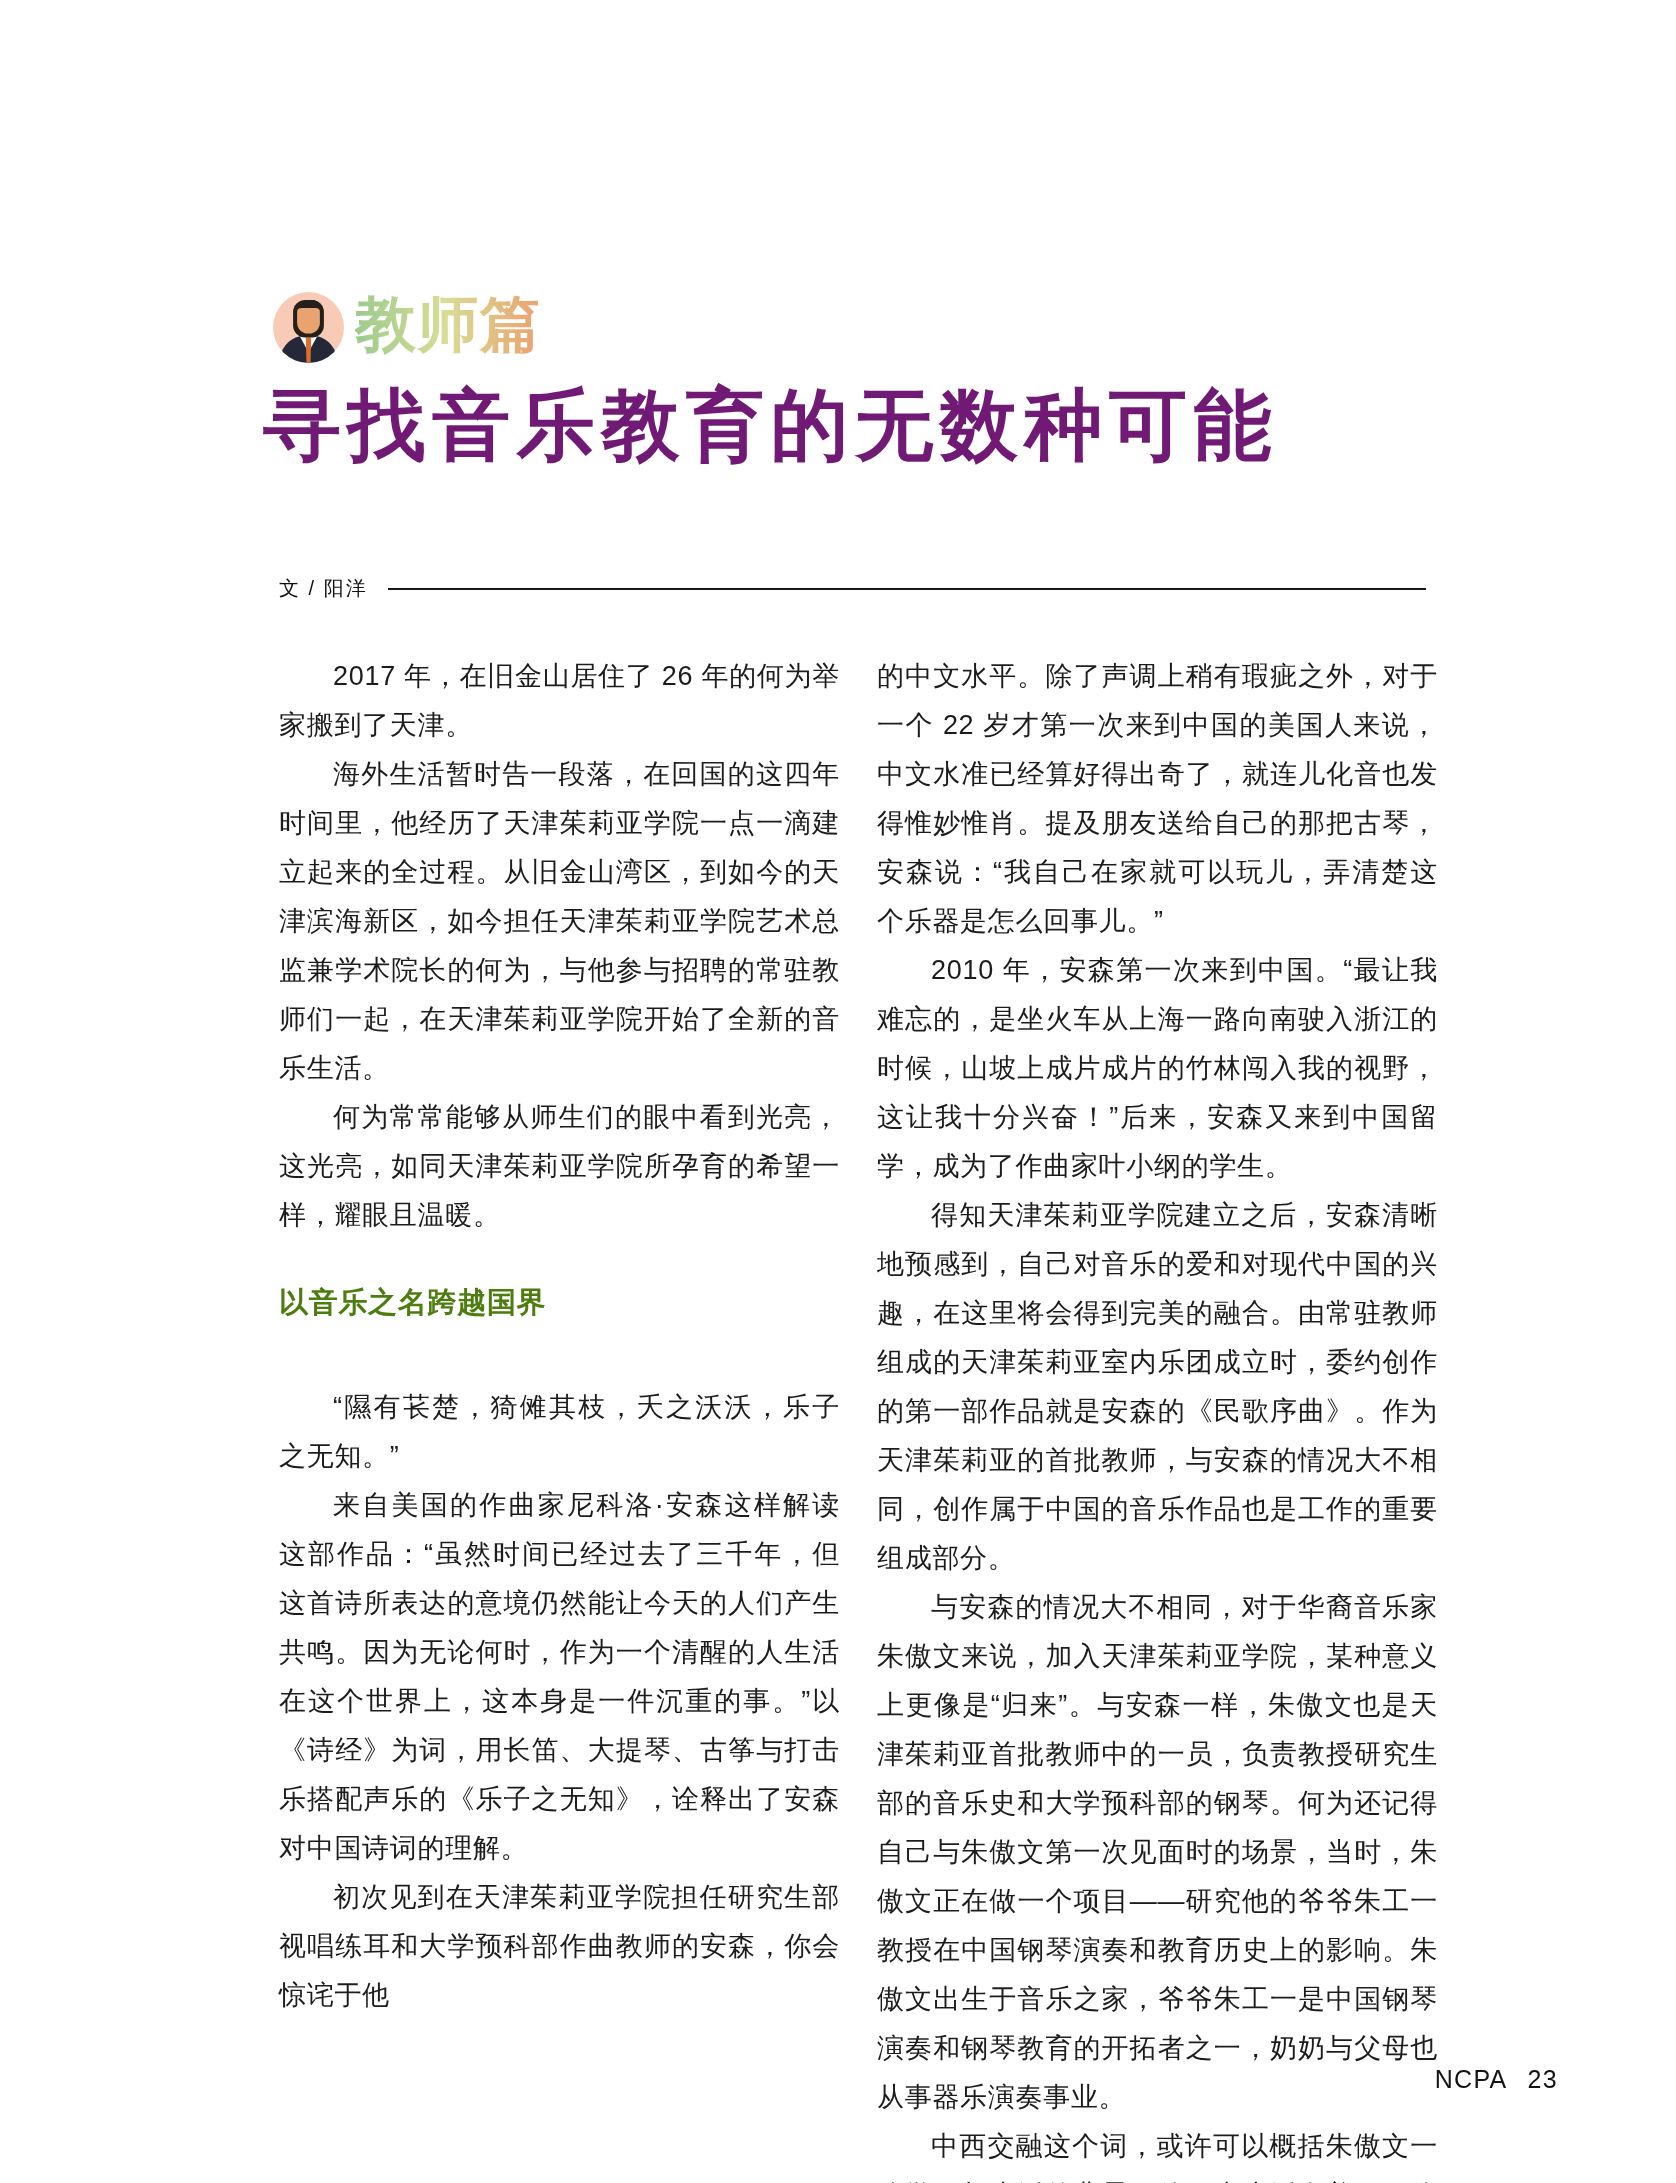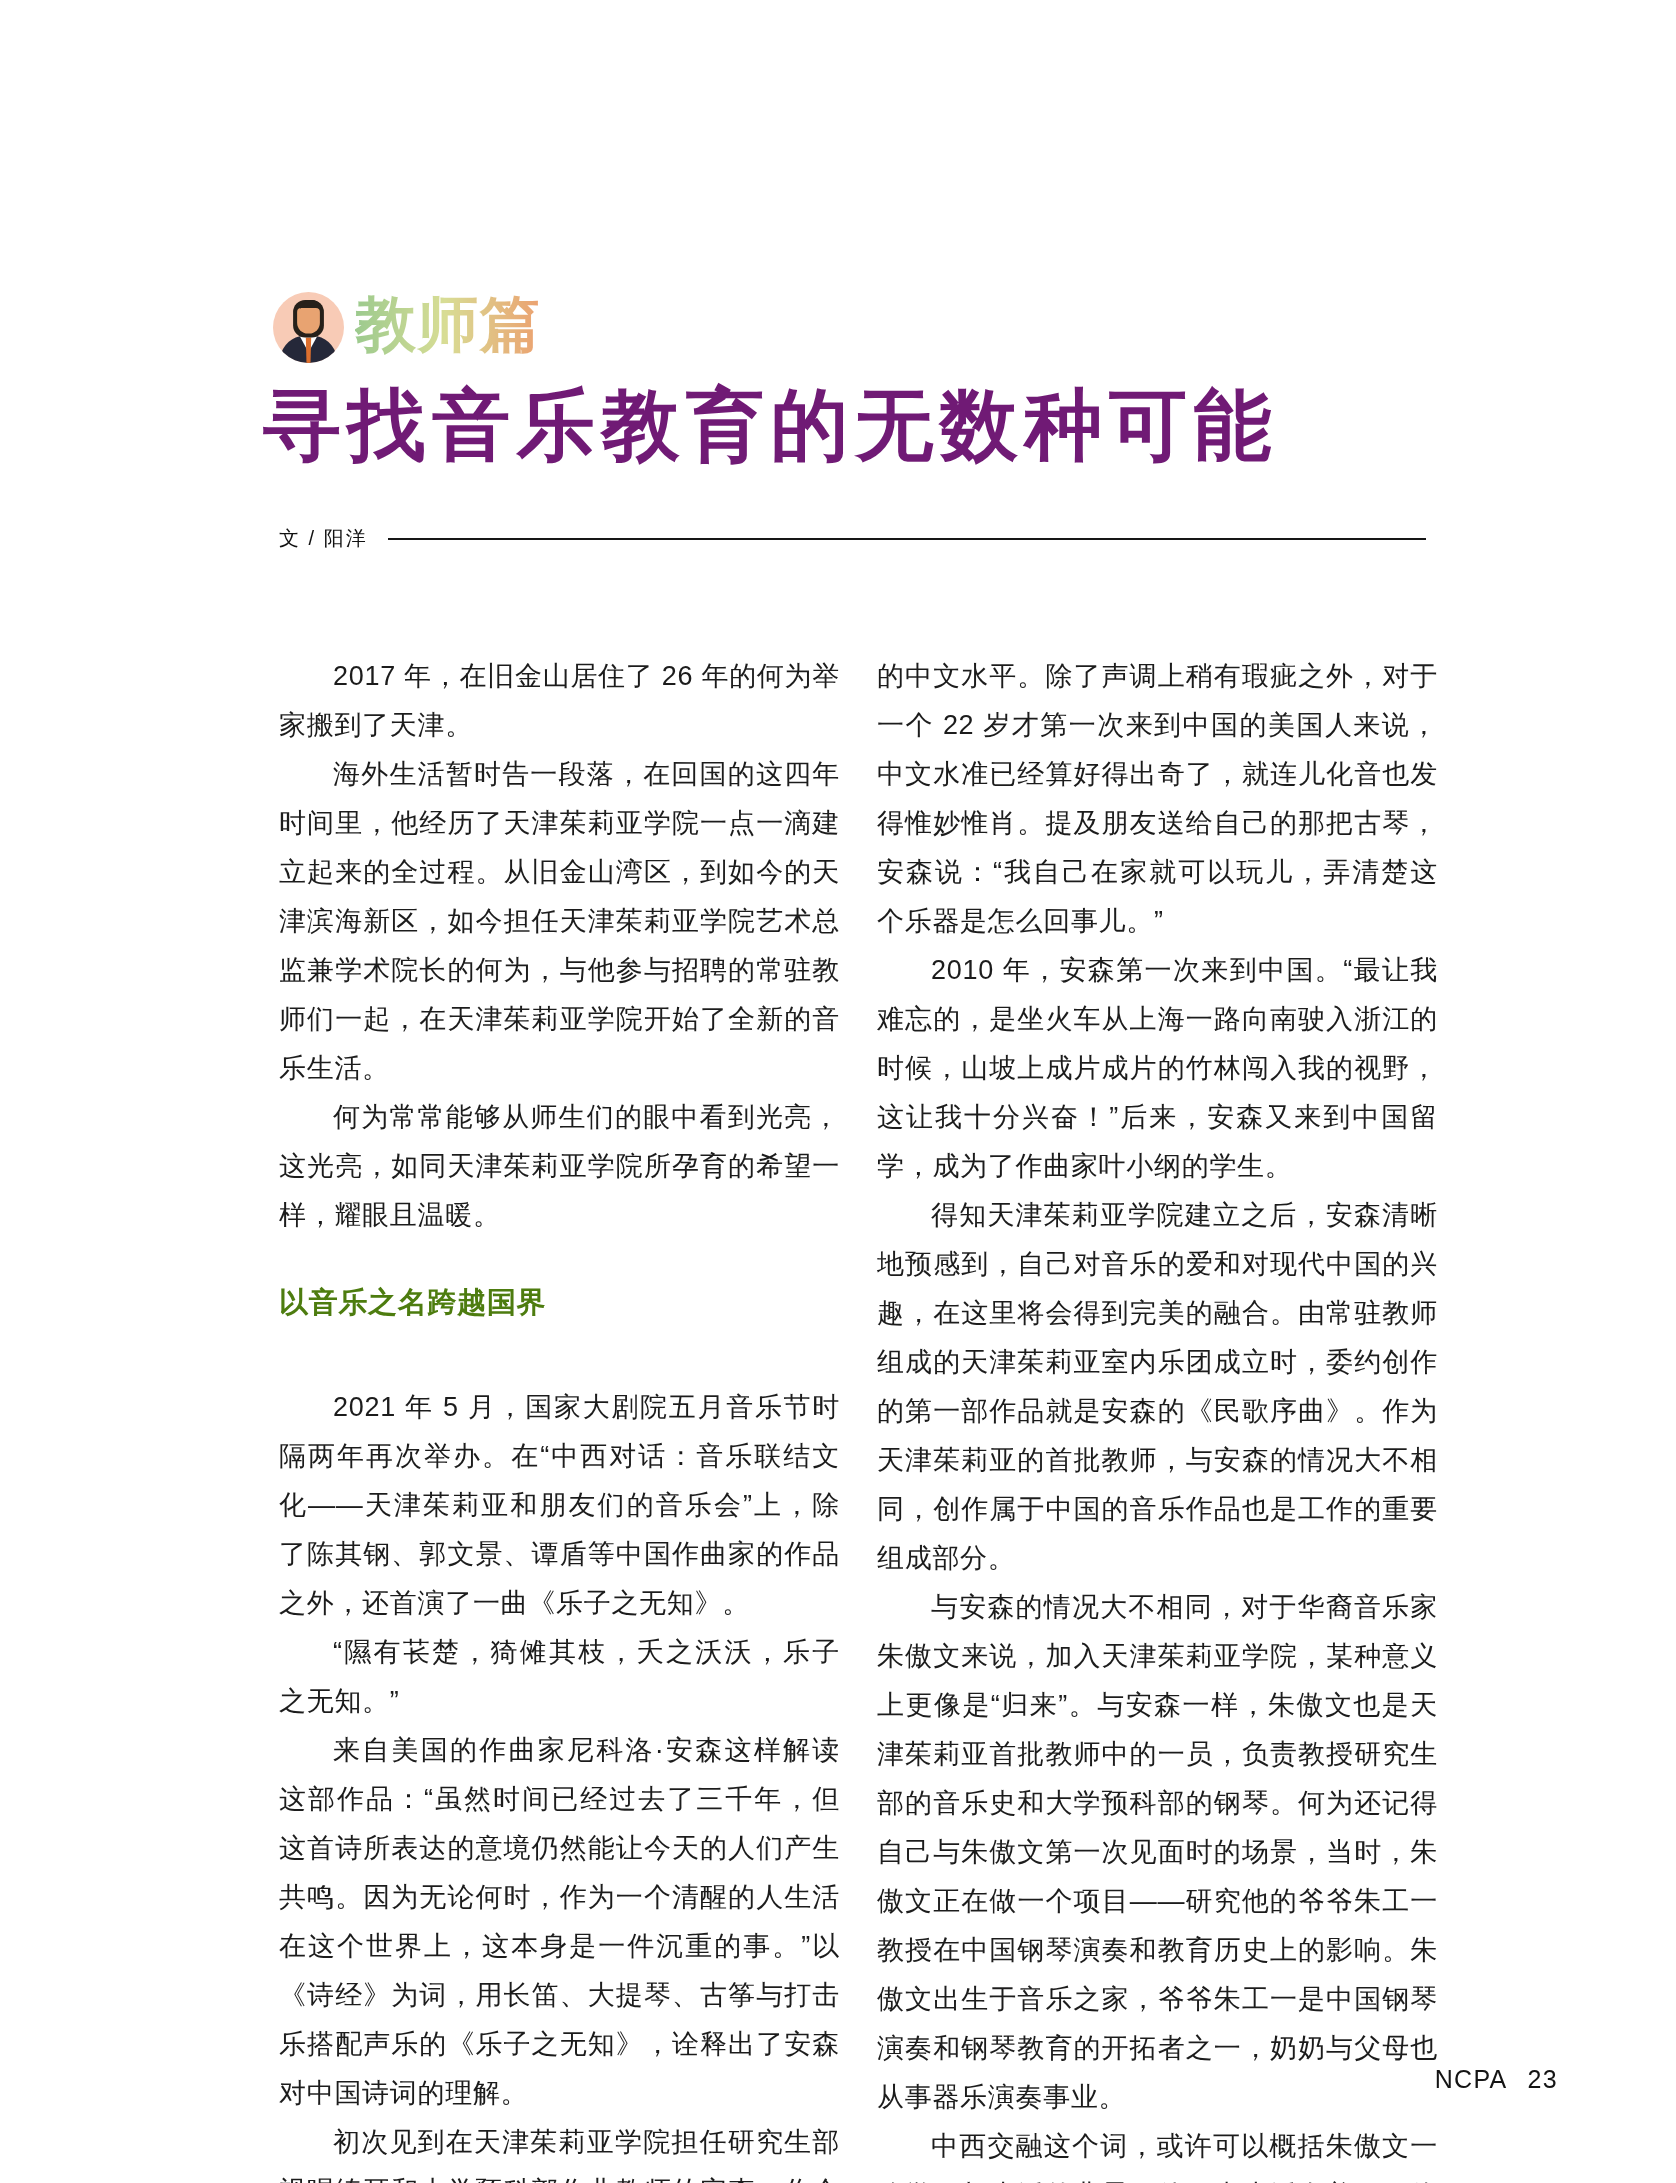--- a/index.html
+++ b/index.html
@@ -12,21 +12,21 @@
   .badge-label{
     font-size:61px;font-weight:700;line-height:1.05;letter-spacing:1.3px;
     background:linear-gradient(90deg,#9cca8e 0%,#d8dd95 48%,#eca06f 100%);
     -webkit-background-clip:text;background-clip:text;color:transparent;
   }
   .title{
     position:absolute;left:263px;top:379px;
     font-family:"Liberation Serif","DejaVu Serif",serif;
     font-size:78px;font-weight:600;letter-spacing:6.6px;line-height:1.2;color:#701a75;white-space:nowrap;
   }
-  .byline-row{position:absolute;left:279px;top:525px;width:1147px;display:flex;align-items:center;gap:20px;}
+  .byline-row{position:absolute;left:279px;top:575px;width:1147px;display:flex;align-items:center;gap:20px;}
   .byline{font-size:20px;font-weight:500;letter-spacing:2px;color:#111;white-space:nowrap;}
   .byline-rule{flex:1;height:0;border-top:2.6px solid #161616;}
   .col{
     position:absolute;top:652px;width:561px;
     font-size:27px;line-height:49px;letter-spacing:0.7px;
     text-align:justify;color:#1c1c1c;
   }
   .col-left{left:279px;}
   .col-right{left:877px;}
   .col p{margin:0;text-indent:2em;}
@@ -72,21 +72,20 @@
   <div class="byline-row">
     <span class="byline">文 / 阳洋</span>
     <span class="byline-rule"></span>
   </div>
 
   <div class="col col-left">
     <p>2017 年，在旧金山居住了 26 年的何为举家搬到了天津。</p>
     <p>海外生活暂时告一段落，在回国的这四年时间里，他经历了天津茱莉亚学院一点一滴建立起来的全过程。从旧金山湾区，到如今的天津滨海新区，如今担任天津茱莉亚学院艺术总监兼学术院长的何为，与他参与招聘的常驻教师们一起，在天津茱莉亚学院开始了全新的音乐生活。</p>
     <p>何为常常能够从师生们的眼中看到光亮，这光亮，如同天津茱莉亚学院所孕育的希望一样，耀眼且温暖。</p>
     <h2 class="section-heading">以音乐之名跨越国界</h2>
-    <p>2021 年 5 月，国家大剧院五月音乐节时隔两年再次举办。在“中西对话：音乐联结文化——天津茱莉亚和朋友们的音乐会”上，除了陈其钢、郭文景、谭盾等中国作曲家的作品之外，还首演了一曲《乐子之无知》。</p>
     <p>“隰有苌楚，猗傩其枝，夭之沃沃，乐子之无知。”</p>
     <p>来自美国的作曲家尼科洛·安森这样解读这部作品：“虽然时间已经过去了三千年，但这首诗所表达的意境仍然能让今天的人们产生共鸣。因为无论何时，作为一个清醒的人生活在这个世界上，这本身是一件沉重的事。”以《诗经》为词，用长笛、大提琴、古筝与打击乐搭配声乐的《乐子之无知》，诠释出了安森对中国诗词的理解。</p>
     <p>初次见到在天津茱莉亚学院担任研究生部视唱练耳和大学预科部作曲教师的安森，你会惊诧于他</p>
   </div>
 
   <div class="col col-right">
     <p class="no-indent">的中文水平。除了声调上稍有瑕疵之外，对于一个 22 岁才第一次来到中国的美国人来说，中文水准已经算好得出奇了，就连儿化音也发得惟妙惟肖。提及朋友送给自己的那把古琴，安森说：“我自己在家就可以玩儿，弄清楚这个乐器是怎么回事儿。”</p>
     <p>2010 年，安森第一次来到中国。“最让我难忘的，是坐火车从上海一路向南驶入浙江的时候，山坡上成片成片的竹林闯入我的视野，这让我十分兴奋！”后来，安森又来到中国留学，成为了作曲家叶小纲的学生。</p>
     <p>得知天津茱莉亚学院建立之后，安森清晰地预感到，自己对音乐的爱和对现代中国的兴趣，在这里将会得到完美的融合。由常驻教师组成的天津茱莉亚室内乐团成立时，委约创作的第一部作品就是安森的《民歌序曲》。作为天津茱莉亚的首批教师，与安森的情况大不相同，创作属于中国的音乐作品也是工作的重要组成部分。</p>
     <p>与安森的情况大不相同，对于华裔音乐家朱傲文来说，加入天津茱莉亚学院，某种意义上更像是“归来”。与安森一样，朱傲文也是天津茱莉亚首批教师中的一员，负责教授研究生部的音乐史和大学预科部的钢琴。何为还记得自己与朱傲文第一次见面时的场景，当时，朱傲文正在做一个项目——研究他的爷爷朱工一教授在中国钢琴演奏和教育历史上的影响。朱傲文出生于音乐之家，爷爷朱工一是中国钢琴演奏和钢琴教育的开拓者之一，奶奶与父母也从事器乐演奏事业。</p>

